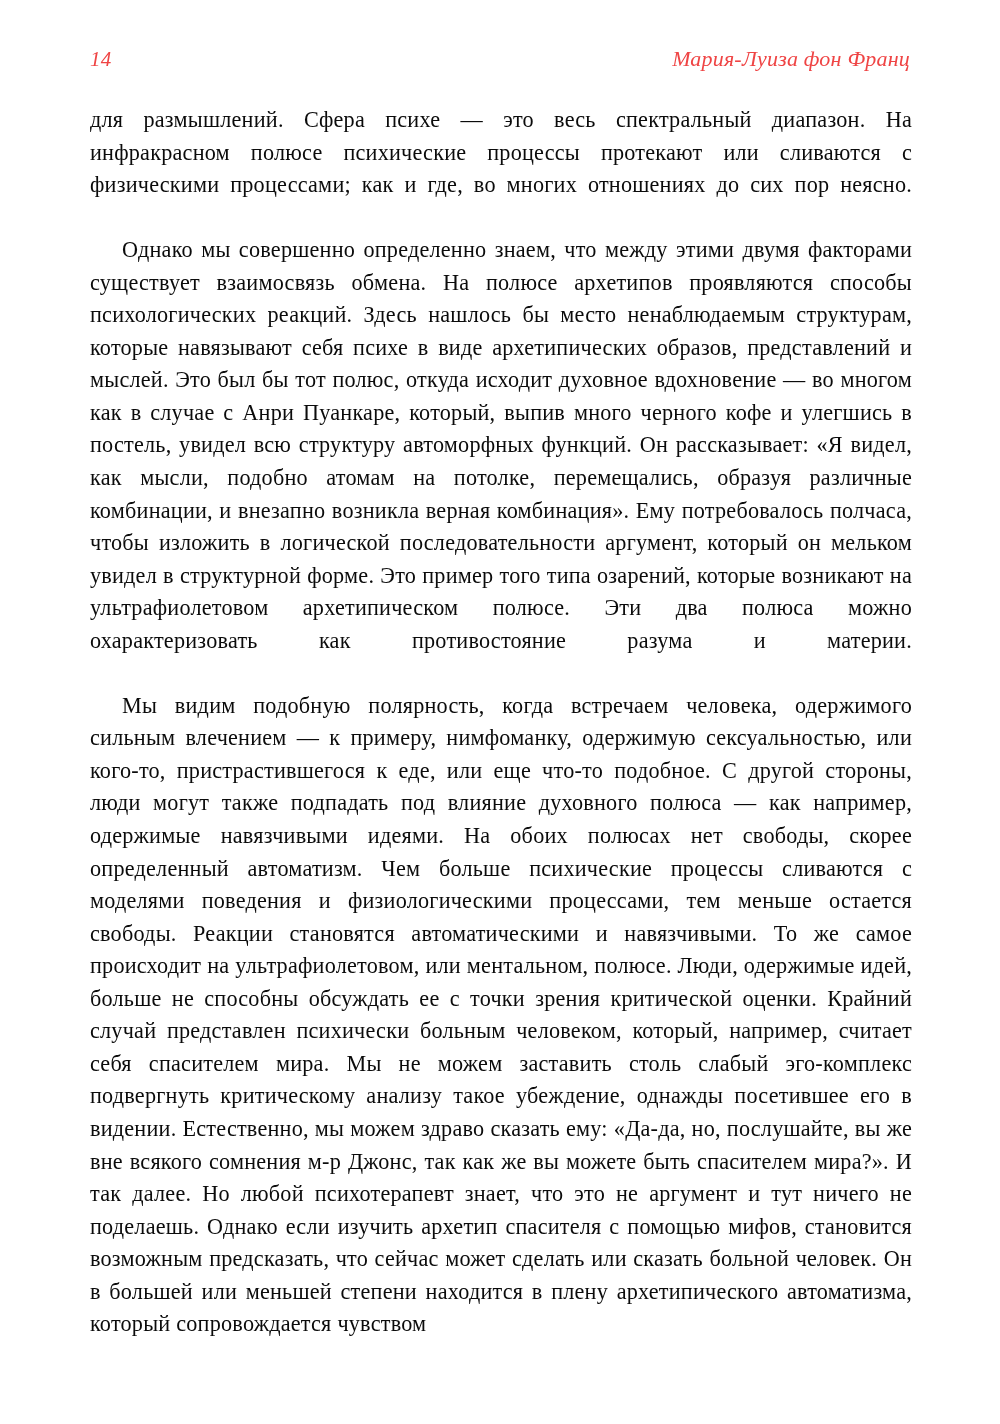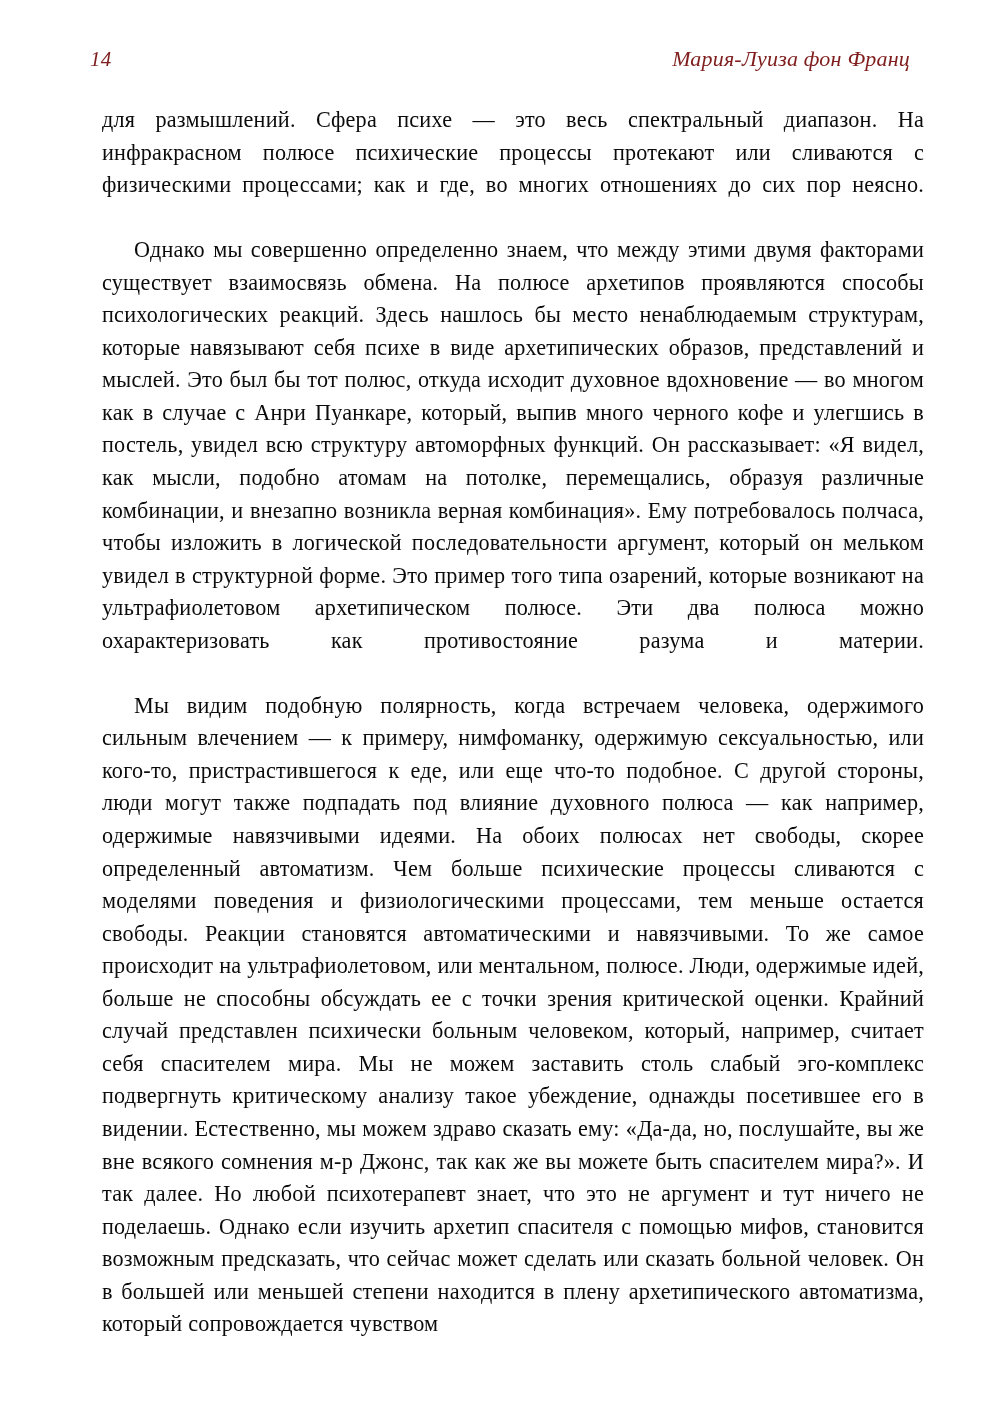--- a/index.html
+++ b/index.html
@@ -27,39 +27,38 @@
     left: 90px;
     right: 90px;
     top: 46px;
     height: 30px;
     display: flex;
     align-items: baseline;
     justify-content: space-between;
     font-style: italic;
     font-size: 20.5px;
     letter-spacing: 0.2px;
-    color: #7f1d1d;
+    color: #ef4444;
   }
   .folio {
     font-style: italic;
     font-size: 21px;
   }
   .head-title {
     font-style: italic;
     font-size: 22px;
     white-space: nowrap;
   }
 
   
   .textblock {
     position: absolute;
     left: 90px;
     top: 104px;
     width: 822px;
-    margin-left: 12px;
   }
   .para {
     margin: 0;
     text-align: justify;
     text-justify: inter-word;
     text-indent: 32px;
     font-size: 22.2px;
     line-height: 32.55px;
     letter-spacing: 0.01em;
     word-spacing: 0.004em;

